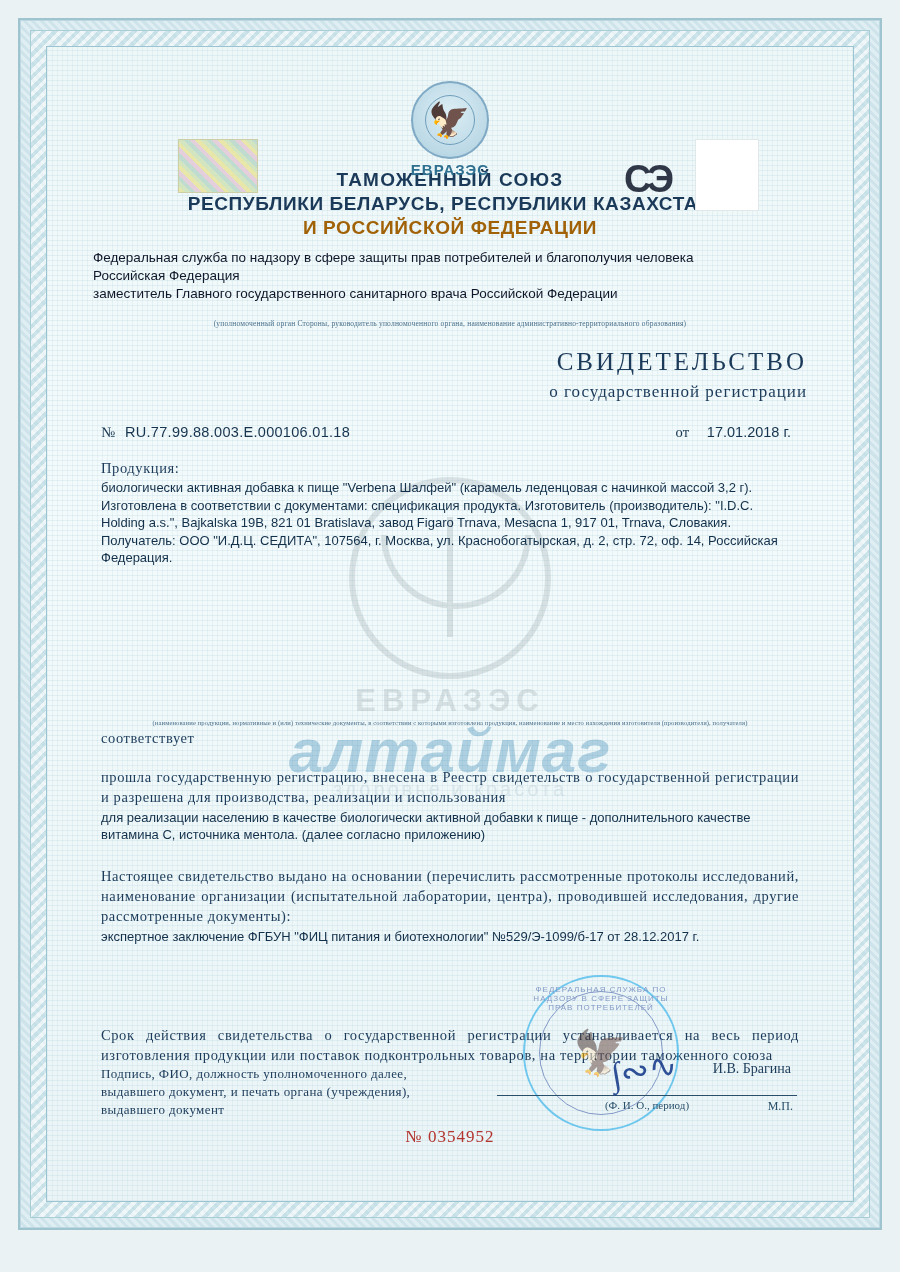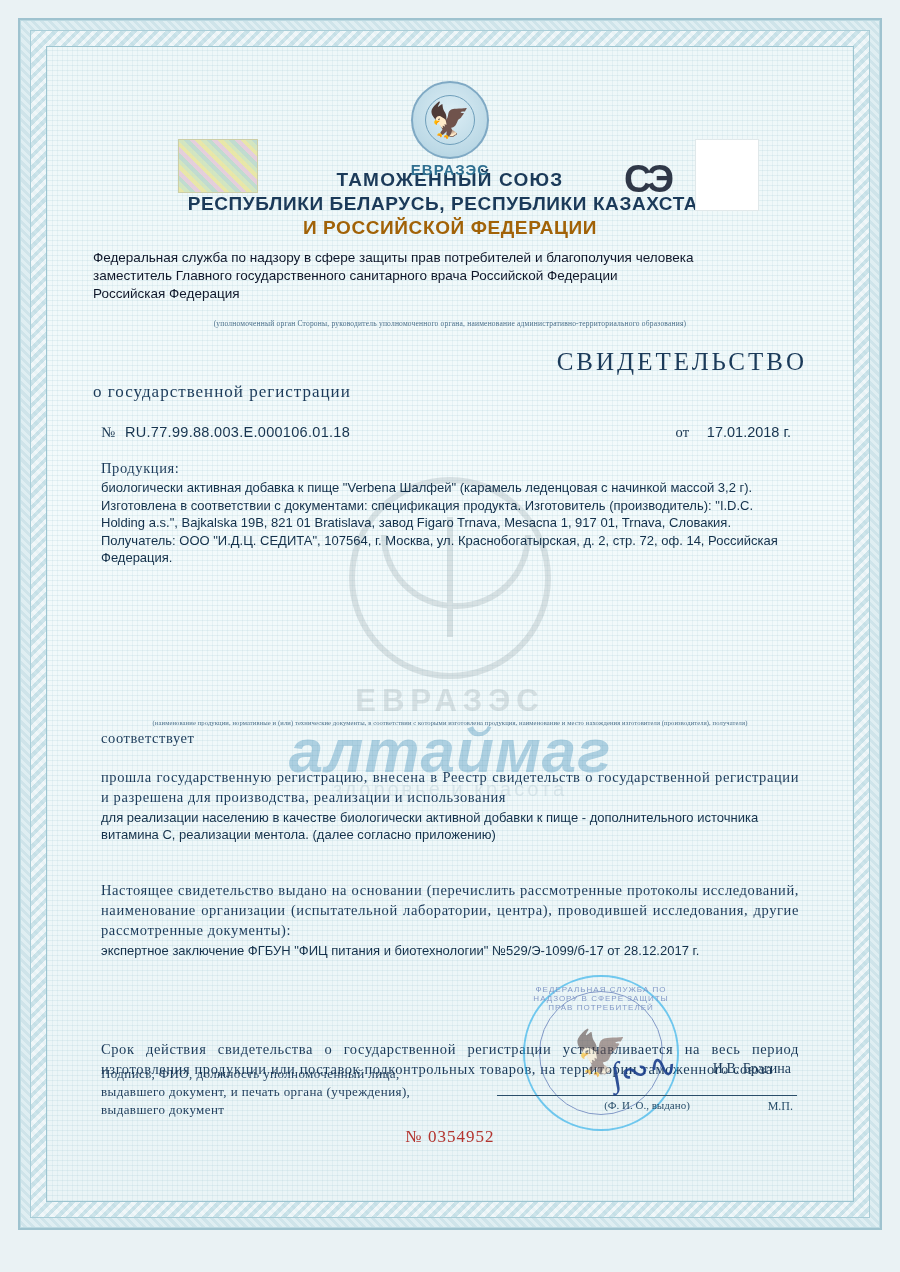--- a/index.html
+++ b/index.html
@@ -178,21 +178,21 @@
 
   .title-main {
     text-align: right;
     margin-top: 20px;
     font-size: 25px;
     font-family: "Liberation Serif", serif;
     letter-spacing: 3px;
     color: #1b3a59;
   }
   .title-sub {
-    text-align: left;
+    text-align: right;
     margin-top: 6px;
     font-size: 17px;
     font-family: "Liberation Serif", serif;
     letter-spacing: 1px;
     color: #1b3a59;
   }
 
   
   .numrow {
     position: relative;
@@ -463,22 +463,22 @@
         </div>
 
         <div class="hdr">
           <div class="l1">ТАМОЖЕННЫЙ СОЮЗ</div>
           <div class="l2">РЕСПУБЛИКИ БЕЛАРУСЬ, РЕСПУБЛИКИ КАЗАХСТАН</div>
           <div class="l3">И РОССИЙСКОЙ ФЕДЕРАЦИИ</div>
         </div>
 
         <div class="agency">
           <div>Федеральная служба по надзору в сфере защиты прав потребителей и благополучия человека</div>
+          <div>Российская Федерация</div>
           <div>заместитель Главного государственного санитарного врача Российской Федерации</div>
-          <div>Российская Федерация</div>
         </div>
 
         <div class="caption-small">(уполномоченный орган Стороны, руководитель уполномоченного органа, наименование административно-территориального образования)</div>
 
         <div class="title-main">СВИДЕТЕЛЬСТВО</div>
         <div class="title-sub">о государственной регистрации</div>
 
         <div class="numrow">
           <span class="no">№</span>
           <span class="regno">RU.77.99.88.003.Е.000106.01.18</span>
@@ -492,50 +492,50 @@
         </div>
 
         <div class="tiny-note" style="margin-top:152px;">(наименование продукции, нормативные и (или) технические документы, в соответствии с которыми изготовлена продукция, наименование и место нахождения изготовителя (производителя), получателя)</div>
 
         <div class="block" style="margin-top:4px;">
           <div class="lbl-serif">соответствует</div>
         </div>
 
         <div class="block" style="margin-top:20px;">
           <div class="para-serif">прошла государственную регистрацию, внесена в Реестр свидетельств о государственной регистрации и разрешена для производства, реализации и использования</div>
-          <div class="para" style="margin-top:2px;">для реализации населению в качестве биологически активной добавки к пище - дополнительного источника витамина С, реализации ментола. (далее согласно приложению)</div>
-        </div>
-
-        <div class="block" style="margin-top:36px;">
+          <div class="para" style="margin-top:2px;">для реализации населению в качестве биологически активной добавки к пище - дополнительного качестве витамина С, источника ментола. (далее согласно приложению)</div>
+        </div>
+
+        <div class="block" style="margin-top:22px;">
           <div class="para-serif">Настоящее свидетельство выдано на основании (перечислить рассмотренные протоколы исследований, наименование организации (испытательной лаборатории, центра), проводившей исследования, другие рассмотренные документы):</div>
           <div class="para" style="margin-top:2px;">экспертное заключение ФГБУН "ФИЦ питания и биотехнологии" №529/Э-1099/б-17 от 28.12.2017 г.</div>
         </div>
 
         <div class="block" style="margin-top:80px;">
           <div class="para-serif">Срок действия свидетельства о государственной регистрации устанавливается на весь период изготовления продукции или поставок подконтрольных товаров, на территории таможенного союза</div>
         </div>
 
         <div class="sig-area">
           <div class="sig-left">
-            <div>Подпись, ФИО, должность уполномоченный лица,</div>
+            <div>Подпись, ФИО, должность уполномоченного далее,</div>
             <div>выдавшего документ, и печать органа (учреждения),</div>
             <div>выдавшего документ</div>
           </div>
 
           <div class="round-stamp">
             <div class="stamp-text">ФЕДЕРАЛЬНАЯ СЛУЖБА ПО НАДЗОРУ В СФЕРЕ ЗАЩИТЫ ПРАВ ПОТРЕБИТЕЛЕЙ</div>
             <div class="stamp-eagle">🦅</div>
           </div>
 
           <div class="sig-right">
             <div class="scribble">∫∾∿</div>
             <div class="sig-name">И.В. Брагина</div>
             <div class="sig-rule"></div>
             <div class="sig-fio">
-              <span>(Ф. И. О., выдано)</span>
+              <span>(Ф. И. О., период)</span>
               <span class="sig-mp">М.П.</span>
             </div>
           </div>
         </div>
 
         <div class="docnum">№ 0354952</div>
 
       </div>
     </div>
   </div>

